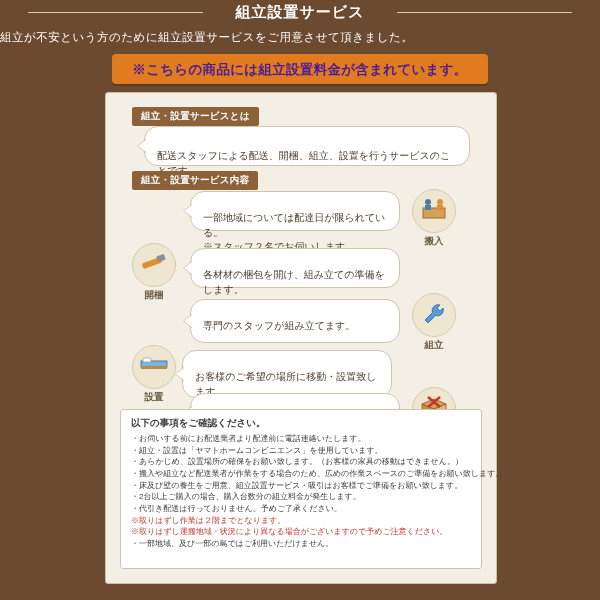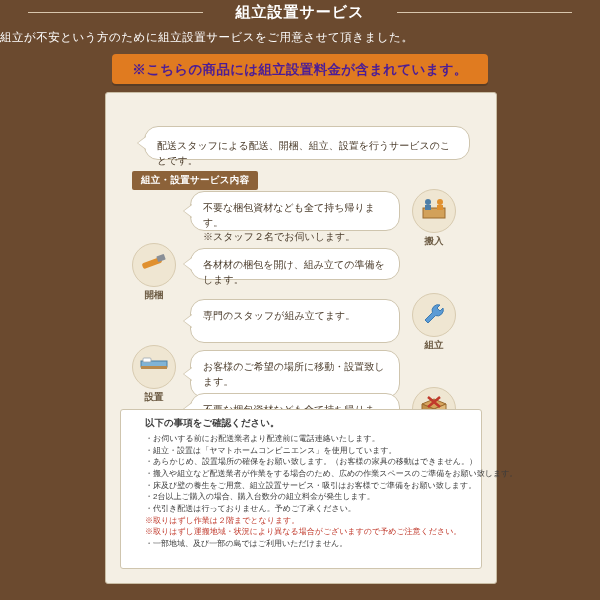--- a/index.html
+++ b/index.html
@@ -111,21 +111,21 @@
   
   .bubble {
     position: absolute;
     background: #ffffff;
     border: 1px solid #cfc5ae;
     border-radius: 14px;
     box-sizing: border-box;
     color: #4a3b2a;
     font-size: 10px;
     line-height: 1.45;
-    padding: 9px 12px;
+    padding: 19px 12px;
   }
   .bubble .ln { display: block; }
 
   .bubble.tail-left::after {
     content: "";
     position: absolute;
     left: -7px;
     top: 50%;
     margin-top: -6px;
     width: 0; height: 0;
@@ -182,21 +182,21 @@
   .panel {
     position: absolute;
     left: 14px;
     top: 316px;
     width: 362px;
     height: 160px;
     background: #ffffff;
     border: 1px solid #cfc5ae;
     border-radius: 3px;
     box-sizing: border-box;
-    padding: 7px 24px;
+    padding: 7px 10px;
   }
   .panel-title {
     font-size: 9.5px;
     font-weight: bold;
     color: #3b3b3b;
     margin-bottom: 3px;
   }
   .panel ul {
     list-style: none;
     margin: 0;
@@ -223,28 +223,29 @@
   </div>
 
   <div class="sub-lead">組立が不安という方のために組立設置サービスをご用意させて頂きました。</div>
 
   <div class="banner">
     <div class="banner-text">※こちらの商品には組立設置料金が含まれています。</div>
   </div>
 
   <div class="card">
 
+    <div class="pill" style="left:26px; top:14px;">組立・設置サービスとは</div>
     <div class="bubble tail-left" style="left:38px; top:33px; width:326px; height:34px;">
       <span class="ln" style="padding-top:3px; display:block;">配送スタッフによる配送、開梱、組立、設置を行うサービスのことです。</span>
     </div>
 
     <div class="pill" style="left:26px; top:78px;">組立・設置サービス内容</div>
 
     <div class="bubble tail-left" style="left:84px; top:98px; width:210px; height:40px;">
-      <span class="ln">不要な梱包資材なども全て持ち帰ります。</span>
+      <span class="ln">一部地域については配達日が限られている。</span>
       <span class="ln">※スタッフ２名でお伺いします。</span>
     </div>
     <div class="badge" style="left:306px; top:96px;">
       <svg width="28" height="26" viewBox="0 0 28 26">
         <rect x="3" y="11" width="22" height="10" fill="#d2a15a" stroke="#9b6b2f" stroke-width="1"></rect>
         <circle cx="8" cy="5" r="3" fill="#4d7ea8"></circle>
         <circle cx="20" cy="5" r="3" fill="#e0902f"></circle>
         <rect x="5" y="8" width="6" height="5" fill="#4d7ea8"></rect>
         <rect x="17" y="8" width="6" height="5" fill="#e0902f"></rect>
       </svg>
@@ -273,21 +274,21 @@
     <div class="badge-caption" style="left:300px; top:246px;">組立</div>
 
     <div class="badge" style="left:26px; top:252px;">
       <svg width="30" height="20" viewBox="0 0 30 20">
         <rect x="2" y="8" width="26" height="6" fill="#7fb3d5" stroke="#4a7fa3" stroke-width="1"></rect>
         <rect x="2" y="13" width="26" height="3" fill="#b98b4e"></rect>
         <rect x="4" y="5" width="8" height="4" rx="1" fill="#ffffff" stroke="#9aa5ad" stroke-width="0.8"></rect>
       </svg>
     </div>
     <div class="badge-caption" style="left:20px; top:298px;">設置</div>
-    <div class="bubble tail-left" style="left:84px; top:257px; width:210px; height:48px;">
+    <div class="bubble tail-left" style="left:76px; top:257px; width:210px; height:48px;">
       <span class="ln">お客様のご希望の場所に移動・設置致します。</span>
     </div>
 
     <div class="bubble tail-left" style="left:84px; top:300px; width:210px; height:32px;">
       <span class="ln">不要な梱包資材なども全て持ち帰ります。　片付けも楽々♪</span>
     </div>
     <div class="badge" style="left:306px; top:294px;">
       <svg width="30" height="24" viewBox="0 0 30 24">
         <path d="M3 9 L15 4 L27 9 L15 14 Z" fill="#d6a35c" stroke="#9b6b2f" stroke-width="1"></path>
         <path d="M3 9 L3 17 L15 22 L15 14 Z" fill="#c08e47" stroke="#9b6b2f" stroke-width="1"></path>

